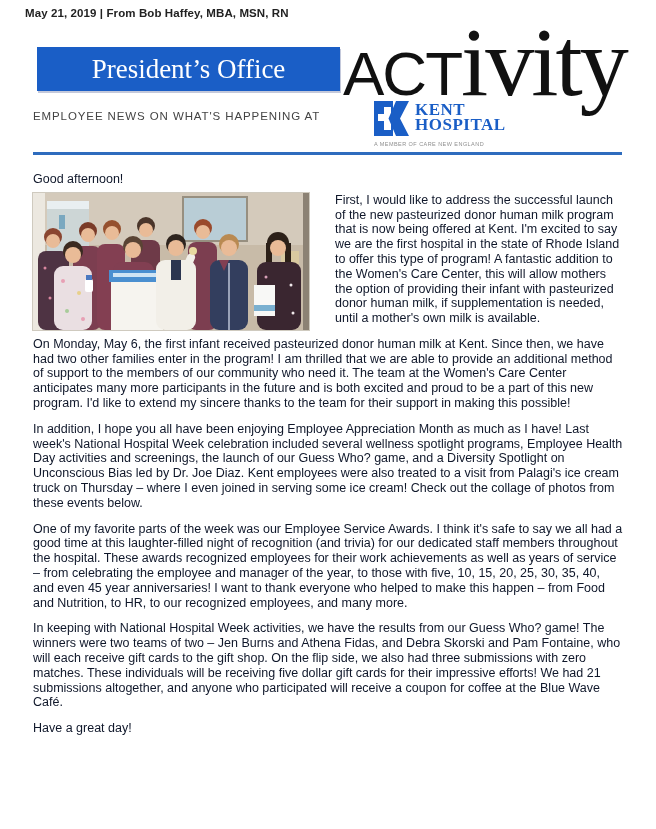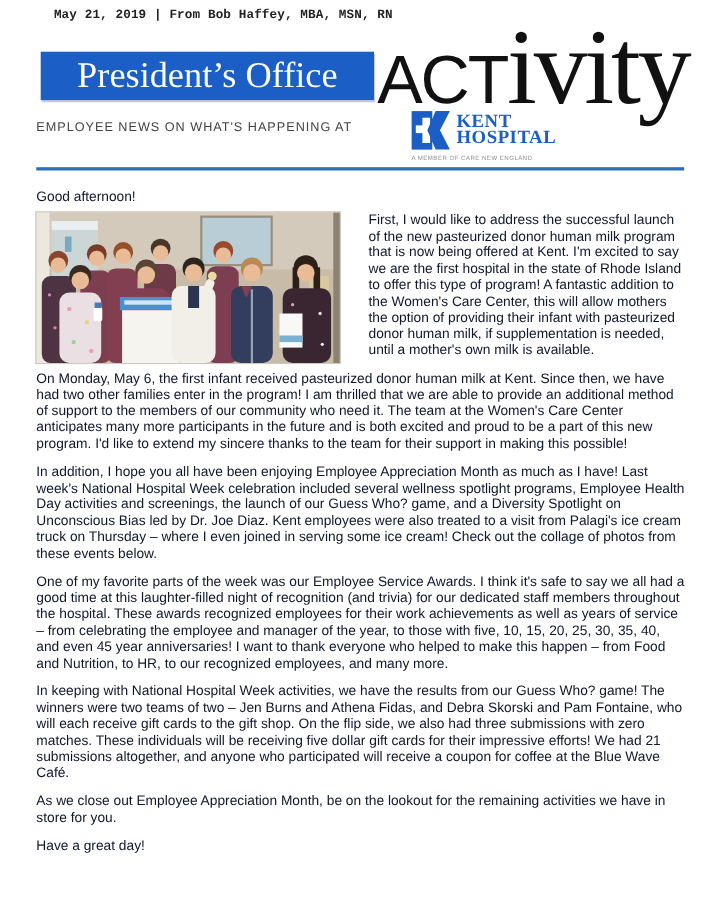--- a/index.html
+++ b/index.html
@@ -4,30 +4,30 @@
 <style>
   * { margin:0; padding:0; box-sizing:border-box; }
   html,body { background:#ffffff; }
   .page {
     position:relative; width:656px; height:829px; overflow:hidden;
     background:#ffffff; font-family:"Liberation Sans", sans-serif;
   }
   
   .header { position:relative; width:656px; height:170px; }
   .date-line {
-    position:absolute; left:49px; top:7px;
-    font-size:11.5px; font-weight:bold; color:#222222; letter-spacing:0.1px;font-family:Liberation Mono, monospace;
+    position:absolute; left:25px; top:7px;
+    font-size:11.5px; font-weight:bold; color:#222222; letter-spacing:0.1px;
   }
   .banner {
     position:absolute; left:37px; top:47px; width:303px; height:44px;
     background:#1a5ec6; display:flex; align-items:center; justify-content:center;
     box-shadow:1px 2px 0 rgba(20,40,110,0.25);
   }
   .banner-title {
-    font-family:"Liberation Serif", serif; font-size:33px; color:#ffffff;
+    font-family:"Liberation Serif", serif; font-size:27px; color:#ffffff;
   }
   .wordmark {
     position:absolute; left:343px; top:13px; line-height:1; color:#111111;
     white-space:nowrap;
   }
   .wm-act {
     font-family:"Liberation Sans", sans-serif; font-weight:400;
     font-size:62px; letter-spacing:-2px;
   }
   .wm-ivity {
@@ -168,17 +168,16 @@
         <rect x="221" y="92" width="21" height="31" fill="#f8f8f6"></rect>
         <rect x="221" y="112" width="21" height="6" fill="#7ab0d0"></rect>
       </svg>
       <p class="lead-par">First, I would like to address the successful launch of the new pasteurized donor human milk program that is now being offered at Kent. I'm excited to say we are the first hospital in the state of Rhode Island to offer this type of program! A fantastic addition to the Women's Care Center, this will allow mothers the option of providing their infant with pasteurized donor human milk, if supplementation is needed, until a mother's own milk is available.</p>
     </div>
 
     <p class="par par-after-photo">On Monday, May 6, the first infant received pasteurized donor human milk at Kent. Since then, we have had two other families enter in the program! I am thrilled that we are able to provide an additional method of support to the members of our community who need it. The team at the Women's Care Center anticipates many more participants in the future and is both excited and proud to be a part of this new program. I'd like to extend my sincere thanks to the team for their support in making this possible!</p>
     <p class="par">In addition, I hope you all have been enjoying Employee Appreciation Month as much as I have! Last week's National Hospital Week celebration included several wellness spotlight programs, Employee Health Day activities and screenings, the launch of our Guess Who? game, and a Diversity Spotlight on Unconscious Bias led by Dr. Joe Diaz. Kent employees were also treated to a visit from Palagi's ice cream truck on Thursday – where I even joined in serving some ice cream! Check out the collage of photos from these events below.</p>
     <p class="par">One of my favorite parts of the week was our Employee Service Awards. I think it's safe to say we all had a good time at this laughter-filled night of recognition (and trivia) for our dedicated staff members throughout the hospital. These awards recognized employees for their work achievements as well as years of service – from celebrating the employee and manager of the year, to those with five, 10, 15, 20, 25, 30, 35, 40, and even 45 year anniversaries! I want to thank everyone who helped to make this happen – from Food and Nutrition, to HR, to our recognized employees, and many more.</p>
     <p class="par">In keeping with National Hospital Week activities, we have the results from our Guess Who? game! The winners were two teams of two – Jen Burns and Athena Fidas, and Debra Skorski and Pam Fontaine, who will each receive gift cards to the gift shop. On the flip side, we also had three submissions with zero matches. These individuals will be receiving five dollar gift cards for their impressive efforts! We had 21 submissions altogether, and anyone who participated will receive a coupon for coffee at the Blue Wave Café.</p>
-    <p class="par">As we close out Employee Appreciation Month, be on the lookout for the remaining activities we have in store for you.</p>
     <p class="par">Have a great day!</p>
   </div>
 
 </div>
 
 </body></html>

